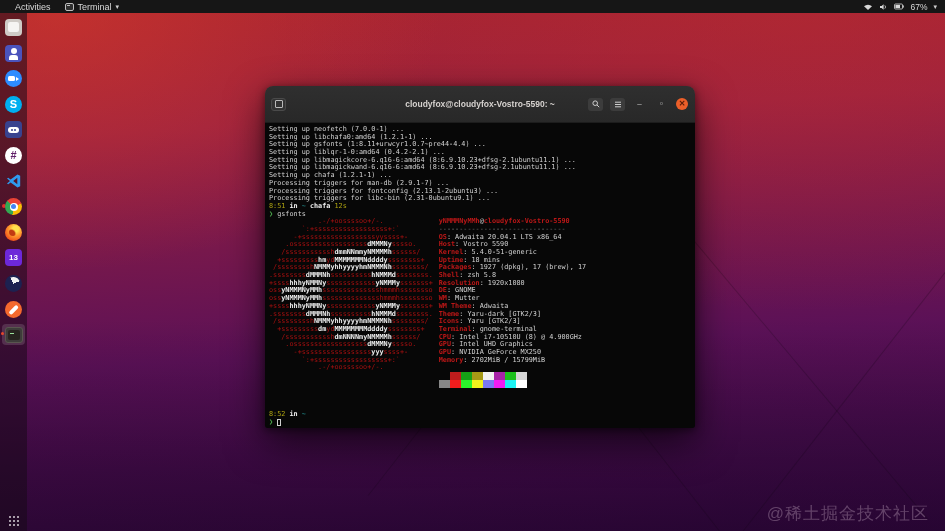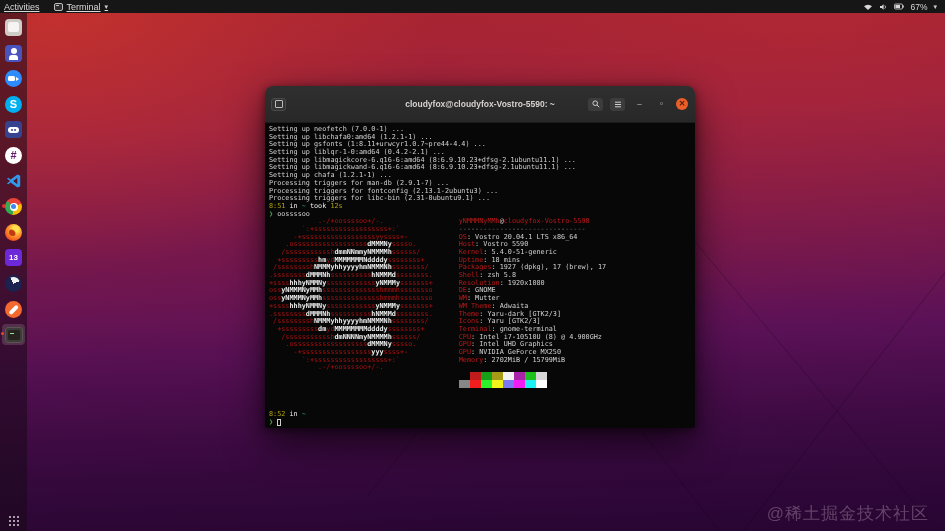--- a/index.html
+++ b/index.html
@@ -21,21 +21,21 @@
   .wl4 { width:1px; height:300px; left:640px; top:280px; transform:rotate(-38deg); background:rgba(0,0,0,.22); }
   .vignette { position:absolute; inset:0;
     background:linear-gradient(to bottom, transparent 60%, rgba(20,0,25,.35) 100%); }
 
   .watermark { position:absolute; right:16px; bottom:6px; font-size:17px;
     color:#9b7d9b; opacity:.5; letter-spacing:1px; }
 
   
   .topbar { position:absolute; left:0; top:0; right:0; height:13px;
     background:#161616; color:#d8d8d8; font-size:9px; display:flex; align-items:center; z-index:50; }
-  .tb-left { display:flex; align-items:center; gap:14px; padding-left:4px;text-decoration:underline; }
+  .tb-left { display:flex; align-items:center; gap:14px; padding-left:15px; }
   .tb-activities { cursor:default; }
   .tb-app { display:flex; align-items:center; gap:4px; }
   .term-mini { width:9px; height:8px; border:1px solid #bdbdbd; border-radius:2px; background:#2e2e2e; position:relative; }
   .term-mini::after { content:""; position:absolute; left:1px; top:1px; width:3px; height:1px; background:#bdbdbd; }
   .caret { font-size:7px; color:#cfcfcf; }
   .tb-center { position:absolute; left:0; right:0; display:flex; justify-content:center; align-items:center; gap:5px; pointer-events:none; }
   .tb-center > * { pointer-events:auto; }
   .tb-right { margin-left:auto; display:flex; align-items:center; gap:6px; padding-right:8px; }
   .tb-icon svg { display:block; }
   .battery-pct { font-size:8.5px; }
@@ -107,24 +107,24 @@
   .title-text { position:absolute; left:0; right:0; text-align:center; font-size:8.5px; font-weight:bold; pointer-events:none; }
   .tb-actions { margin-left:auto; display:flex; align-items:center; gap:7px; padding-right:7px; }
   .wbtn { width:15px; height:13px; border-radius:3px; background:#3c3c3c; color:#cfcfcf;
     display:flex; align-items:center; justify-content:center; font-size:8px; line-height:1; }
   .wbtn.flat { background:transparent; }
   .wbtn.close { width:12px; height:12px; border-radius:50%; background:#ec5f29; color:#5a1c07; font-size:8px; font-weight:bold; }
 
   .term-body { height:321px; background:#070707; padding:3px 0 0 4px;
     font-family:"DejaVu Sans Mono", monospace; font-size:6.8px; color:#d2d2d2; cursor:text; }
   .tline { white-space:pre; line-height:7.7px; height:7.7px; }
-  .nf { display:flex;gap:20px; }
+  .nf { display:flex; }
   .nf .art { margin-right:6px; }
 
-  .g{color:#d2d2d2} .w{color:#f0f0f0} .b{font-weight:normal}
+  .g{color:#d2d2d2} .w{color:#f0f0f0} .b{font-weight:bold}
   .r{color:#bc1717} .y{color:#b0a511} .c{color:#28a7a7} .gr{color:#4fae4f}
   .dim{color:#6e6e6e}
   .ar{color:#a81010} .aw{color:#ececec; font-weight:bold}
   .cur{display:inline-block; width:4.2px; height:7px; border:1px solid #cfcfcf; vertical-align:middle;}
 
   .prow{display:flex; height:8px;}
   .pblock{width:11px; height:8px;}
 </style>
 </head>
 <body>
@@ -248,22 +248,22 @@
       <div class="tline"><span class="g">Setting up neofetch (7.0.0-1) ...</span></div>
       <div class="tline"><span class="g">Setting up libchafa0:amd64 (1.2.1-1) ...</span></div>
       <div class="tline"><span class="g">Setting up gsfonts (1:8.11+urwcyr1.0.7~pre44-4.4) ...</span></div>
       <div class="tline"><span class="g">Setting up liblqr-1-0:amd64 (0.4.2-2.1) ...</span></div>
       <div class="tline"><span class="g">Setting up libmagickcore-6.q16-6:amd64 (8:6.9.10.23+dfsg-2.1ubuntu11.1) ...</span></div>
       <div class="tline"><span class="g">Setting up libmagickwand-6.q16-6:amd64 (8:6.9.10.23+dfsg-2.1ubuntu11.1) ...</span></div>
       <div class="tline"><span class="g">Setting up chafa (1.2.1-1) ...</span></div>
       <div class="tline"><span class="g">Processing triggers for man-db (2.9.1-7) ...</span></div>
       <div class="tline"><span class="g">Processing triggers for fontconfig (2.13.1-2ubuntu3) ...</span></div>
       <div class="tline"><span class="g">Processing triggers for libc-bin (2.31-0ubuntu9.1) ...</span></div>
-      <div class="tline"><span class="y">8:51 </span><span class="w b">in </span><span class="c">~ </span><span class="w b">took </span><span class="y">12s</span></div>
-      <div class="tline"><span class="gr b">❯</span><span class="g"> oossssoo</span></div>
+      <div class="tline"><span class="y">8:51 </span><span class="w b">in </span><span class="c">~ </span><span class="w b">chafa </span><span class="y">12s</span></div>
+      <div class="tline"><span class="gr b">❯</span><span class="g"> gsfonts</span></div>
       <div class="nf">
         <div class="art">
           <div class="tline"><span class="ar">            .-/+oossssoo+/-.</span></div>
           <div class="tline"><span class="ar">        `:+ssssssssssssssssss+:`</span></div>
           <div class="tline"><span class="ar">      -+ssssssssssssssssssyyssss+-</span></div>
           <div class="tline"><span class="ar">    .ossssssssssssssssss</span><span class="aw">dMMMNy</span><span class="ar">sssso.</span></div>
           <div class="tline"><span class="ar">   /sssssssssssh</span><span class="aw">dmmNNmmyNMMMMh</span><span class="ar">ssssss/</span></div>
           <div class="tline"><span class="ar">  +sssssssss</span><span class="aw">hm</span><span class="ar">yd</span><span class="aw">MMMMMMMNddddy</span><span class="ar">ssssssss+</span></div>
           <div class="tline"><span class="ar"> /ssssssssh</span><span class="aw">NMMMyhhyyyyhmNMMMNh</span><span class="ar">ssssssss/</span></div>
           <div class="tline"><span class="ar">.ssssssss</span><span class="aw">dMMMNh</span><span class="ar">ssssssssss</span><span class="aw">hNMMMd</span><span class="ar">ssssssss.</span></div>
@@ -276,21 +276,21 @@
           <div class="tline"><span class="ar">  +sssssssss</span><span class="aw">dm</span><span class="ar">yd</span><span class="aw">MMMMMMMMddddy</span><span class="ar">ssssssss+</span></div>
           <div class="tline"><span class="ar">   /sssssssssssh</span><span class="aw">dmNNNNmyNMMMMh</span><span class="ar">ssssss/</span></div>
           <div class="tline"><span class="ar">    .ossssssssssssssssss</span><span class="aw">dMMMNy</span><span class="ar">sssso.</span></div>
           <div class="tline"><span class="ar">      -+sssssssssssssssss</span><span class="aw">yyy</span><span class="ar">ssss+-</span></div>
           <div class="tline"><span class="ar">        `:+ssssssssssssssssss+:`</span></div>
           <div class="tline"><span class="ar">            .-/+oossssoo+/-.</span></div>
         </div>
         <div>
           <div class="tline"><span class="r b">yNMMMNyMMh</span><span class="g">@</span><span class="r b">cloudyfox-Vostro-5590</span></div>
           <div class="tline"><span class="dim">-------------------------------</span></div>
-          <div class="tline"><span class="r b">OS</span><span class="g">: Vostro 20.04.1 LTS x86_64</span></div>
+          <div class="tline"><span class="r b">OS</span><span class="g">: Adwaita 20.04.1 LTS x86_64</span></div>
           <div class="tline"><span class="r b">Host</span><span class="g">: Vostro 5590</span></div>
           <div class="tline"><span class="r b">Kernel</span><span class="g">: 5.4.0-51-generic</span></div>
           <div class="tline"><span class="r b">Uptime</span><span class="g">: 18 mins</span></div>
           <div class="tline"><span class="r b">Packages</span><span class="g">: 1927 (dpkg), 17 (brew), 17</span></div>
           <div class="tline"><span class="r b">Shell</span><span class="g">: zsh 5.8</span></div>
           <div class="tline"><span class="r b">Resolution</span><span class="g">: 1920x1080</span></div>
           <div class="tline"><span class="r b">DE</span><span class="g">: GNOME</span></div>
           <div class="tline"><span class="r b">WM</span><span class="g">: Mutter</span></div>
           <div class="tline"><span class="r b">WM Theme</span><span class="g">: Adwaita</span></div>
           <div class="tline"><span class="r b">Theme</span><span class="g">: Yaru-dark [GTK2/3]</span></div>

